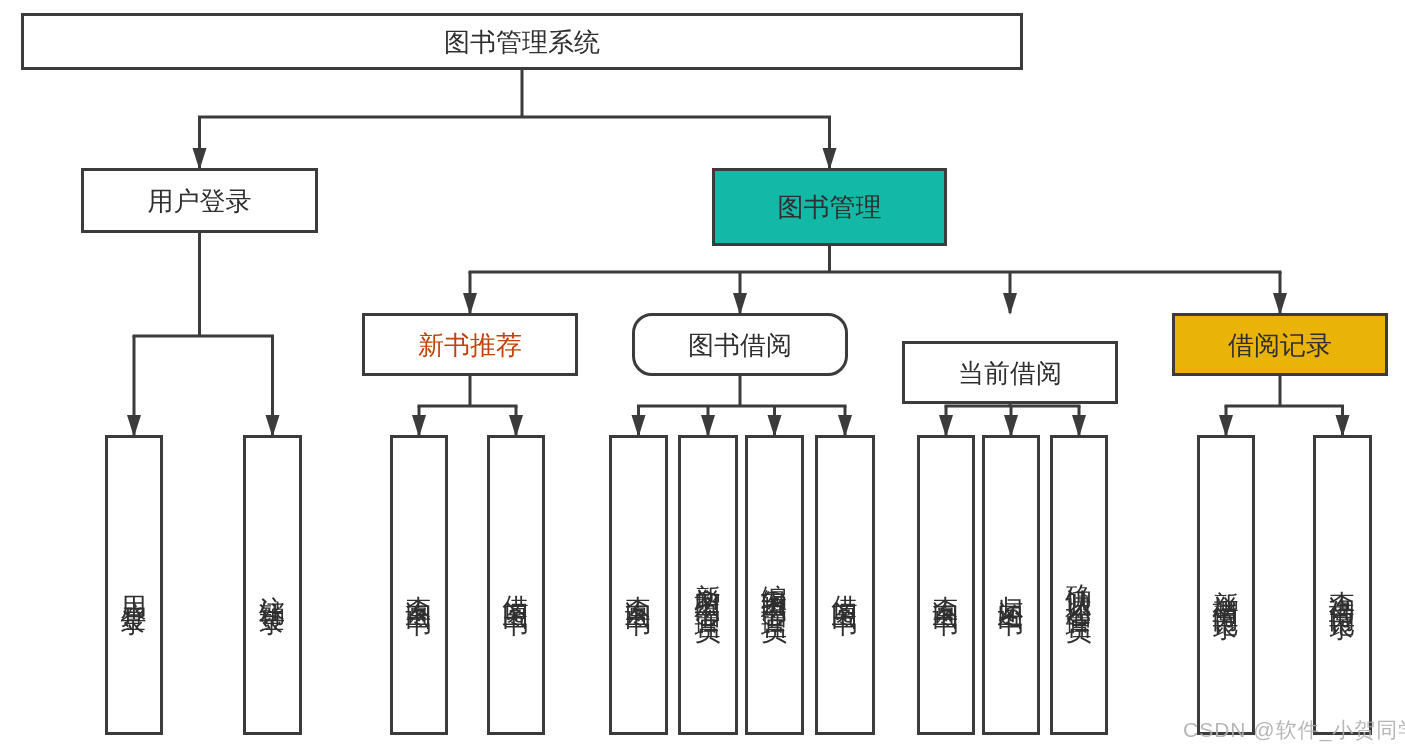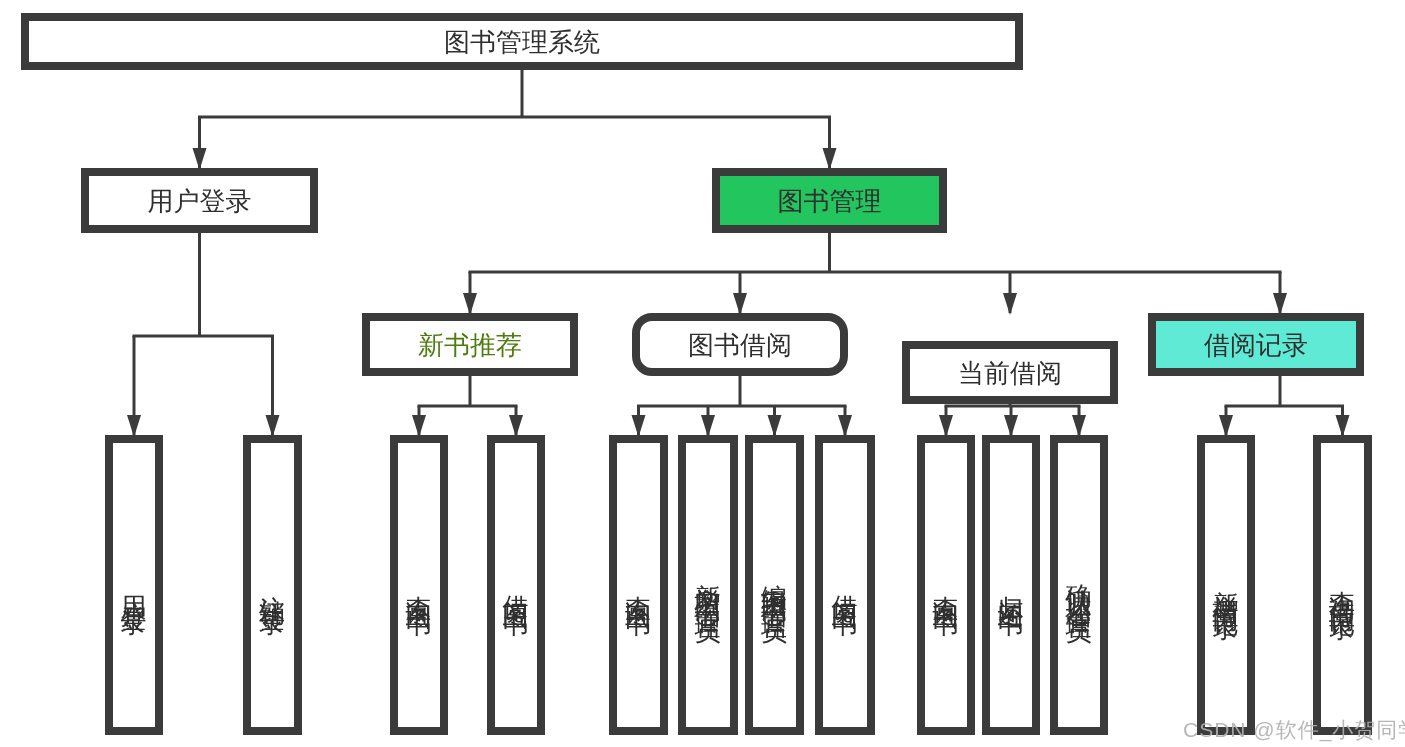--- a/index.html
+++ b/index.html
@@ -18,21 +18,21 @@
   #connectors {
     position: absolute;
     left: 0;
     top: 0;
     width: 1405px;
     height: 747px;
   }
   .node {
     position: absolute;
     box-sizing: border-box;
-    border: 8px solid #b91c1c;
+    border: 3px solid #b91c1c;
     background: #ffffff;
     display: flex;
     align-items: center;
     justify-content: center;
     color: #2f2f2f;
     font-size: 26px;
     line-height: 1;
     white-space: nowrap;
   }
   .node .label {
@@ -128,33 +128,33 @@
       </g>
     </svg>
 
   <div class="watermark">CSDN @软件_小贺同学</div>
 <div class="node" style="left: 21px; top: 13px; width: 1002px; height: 57px; border-color: rgb(59, 59, 59); background: rgb(255, 255, 255); color: rgb(47, 47, 47);">
       <span class="label">图书管理系统</span>
     </div>
     <div class="node" style="left: 81px; top: 168px; width: 237px; height: 65px; border-color: rgb(59, 59, 59); background: rgb(255, 255, 255); color: rgb(47, 47, 47);">
       <span class="label">用户登录</span>
     </div>
-    <div class="node" style="left: 712px; top: 168px; width: 235px; height: 65px; border-color: rgb(59, 59, 59); background: #22c55e; color: rgb(47, 47, 47);">
+    <div class="node" style="left: 712px; top: 168px; width: 235px; height: 78px; border-color: rgb(59, 59, 59); background: #14b8a6; color: rgb(47, 47, 47);">
       <span class="label">图书管理</span>
     </div>
-    <div class="node" style="left: 362px; top: 313px; width: 216px; height: 63px; border-color: rgb(59, 59, 59); background: rgb(255, 255, 255); color: #4d7c0f;">
+    <div class="node" style="left: 362px; top: 313px; width: 216px; height: 63px; border-color: rgb(59, 59, 59); background: rgb(255, 255, 255); color: #c2410c;">
       <span class="label">新书推荐</span>
     </div>
     <div class="node" style="left: 632px; top: 313px; width: 216px; height: 63px; border-color: rgb(59, 59, 59); background: rgb(255, 255, 255); color: rgb(47, 47, 47); border-radius: 20px;">
       <span class="label">图书借阅</span>
     </div>
     <div class="node" style="left: 902px; top: 313px; width: 216px; height: 63px; border-color: rgb(59, 59, 59); background: rgb(255, 255, 255); color: rgb(47, 47, 47); margin-top: 28px;">
       <span class="label">当前借阅</span>
     </div>
-    <div class="node" style="left: 1148px; top: 313px; width: 216px; height: 63px; border-color: rgb(59, 59, 59); background: #5eead4; color: rgb(47, 47, 47); align-items: center;">
+    <div class="node" style="left: 1172px; top: 313px; width: 216px; height: 63px; border-color: rgb(59, 59, 59); background: #eab308; color: rgb(47, 47, 47); align-items: center;">
       <span class="label">借阅记录</span>
     </div>
     <div class="node vertical" style="left: 105px; top: 435px; width: 58px; height: 300px; border-color: rgb(59, 59, 59); background: rgb(255, 255, 255); color: rgb(47, 47, 47);">
       <span class="label">用户登录</span>
     </div>
     <div class="node vertical" style="left: 243px; top: 435px; width: 59px; height: 300px; border-color: rgb(59, 59, 59); background: rgb(255, 255, 255); color: rgb(47, 47, 47);">
       <span class="label">注销登录</span>
     </div>
     <div class="node vertical" style="left: 390px; top: 435px; width: 58px; height: 300px; border-color: rgb(59, 59, 59); background: rgb(255, 255, 255); color: rgb(47, 47, 47);">
       <span class="label">查询图书</span>

